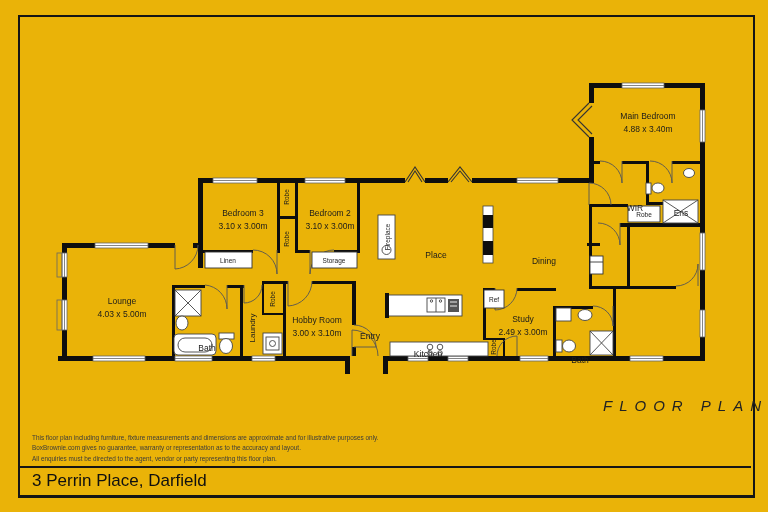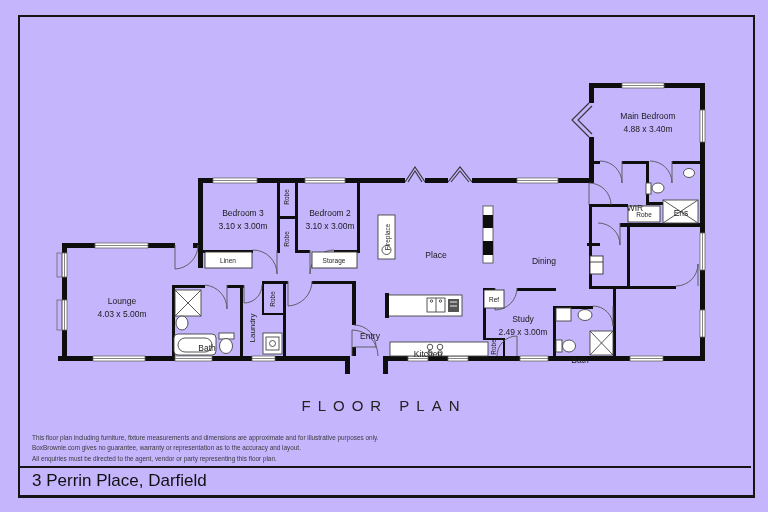--- a/index.html
+++ b/index.html
@@ -1,28 +1,28 @@
 <!DOCTYPE html>
 <html><head>
 <meta charset="utf-8">
 <style>
   html,body{margin:0;padding:0;background:#fff;}
-  #canvas{position:relative;width:768px;height:512px;background:#c4b5fd;overflow:hidden;
+  #canvas{position:relative;width:768px;height:512px;background:#eab308;overflow:hidden;
           font-family:"Liberation Sans",sans-serif;color:#1b1b1b;}
   #frame{position:absolute;left:18px;top:15px;width:733px;height:478px;
          border:2px solid #151515;border-bottom-width:3px;}
   #plan-svg{position:absolute;left:0;top:0;}
   .rl{position:absolute;text-align:center;font-size:8.5px;line-height:1.5;color:#1b1b1b;}
   .rl span{display:block;}
   .one{position:absolute;transform:translate(-50%,-50%);font-size:8.5px;white-space:nowrap;color:#1b1b1b;margin-top:24px;}
   .sl{position:absolute;transform:translate(-50%,-50%);font-size:6.5px;white-space:nowrap;color:#1b1b1b;}
   .vl{position:absolute;transform:translate(-50%,-50%) rotate(-90deg);font-size:6.5px;white-space:nowrap;color:#1b1b1b;}
   .vl.big{font-size:8px;}
-  #floor-plan-title{position:absolute;left:0;top:397px;width:768px;text-align:center;
-        font-size:15px;letter-spacing:7px;color:#222;}
+  #floor-plan-title{position:absolute;left:0;top:397px;width:768px;text-align:right;
+        font-size:15px;letter-spacing:7px;color:#222;font-style:italic;}
   #disclaimer{position:absolute;left:32px;top:433px;width:560px;font-size:6.4px;
         line-height:1.6;color:#3c3c3c;}
   #address-rule{position:absolute;left:18px;top:466px;width:733px;border-top:2px solid #151515;}
   #address{position:absolute;left:32px;top:471px;font-size:17px;color:#101010;}
 </style>
 </head>
 <body>
 
 <div id="canvas">
   <div id="frame"></div>
@@ -279,20 +279,24 @@
     <span>3.10 x 3.00m</span>
   </div>
   <div class="rl" style="left:280px;top:207px;width:100px">
     <span>Bedroom 2</span>
     <span>3.10 x 3.00m</span>
   </div>
   <div class="rl" style="left:72px;top:295px;width:100px">
     <span>Lounge</span>
     <span>4.03 x 5.00m</span>
   </div>
+  <div class="rl" style="left:267px;top:314px;width:100px">
+    <span>Hobby Room</span>
+    <span>3.00 x 3.10m</span>
+  </div>
   <div class="rl" style="left:473px;top:313px;width:100px">
     <span>Study</span>
     <span>2.49 x 3.00m</span>
   </div>
   <div class="one" style="left:436px;top:231px">Place</div>
   <div class="one" style="left:544px;top:237px">Dining</div>
   <div class="one" style="left:428px;top:330px">Kitchen</div>
   <div class="one" style="left:370px;top:312px">Entry</div>
   <div class="one" style="left:635px;top:184px">WIR</div>
   <div class="one" style="left:681px;top:189px">Ens</div>

